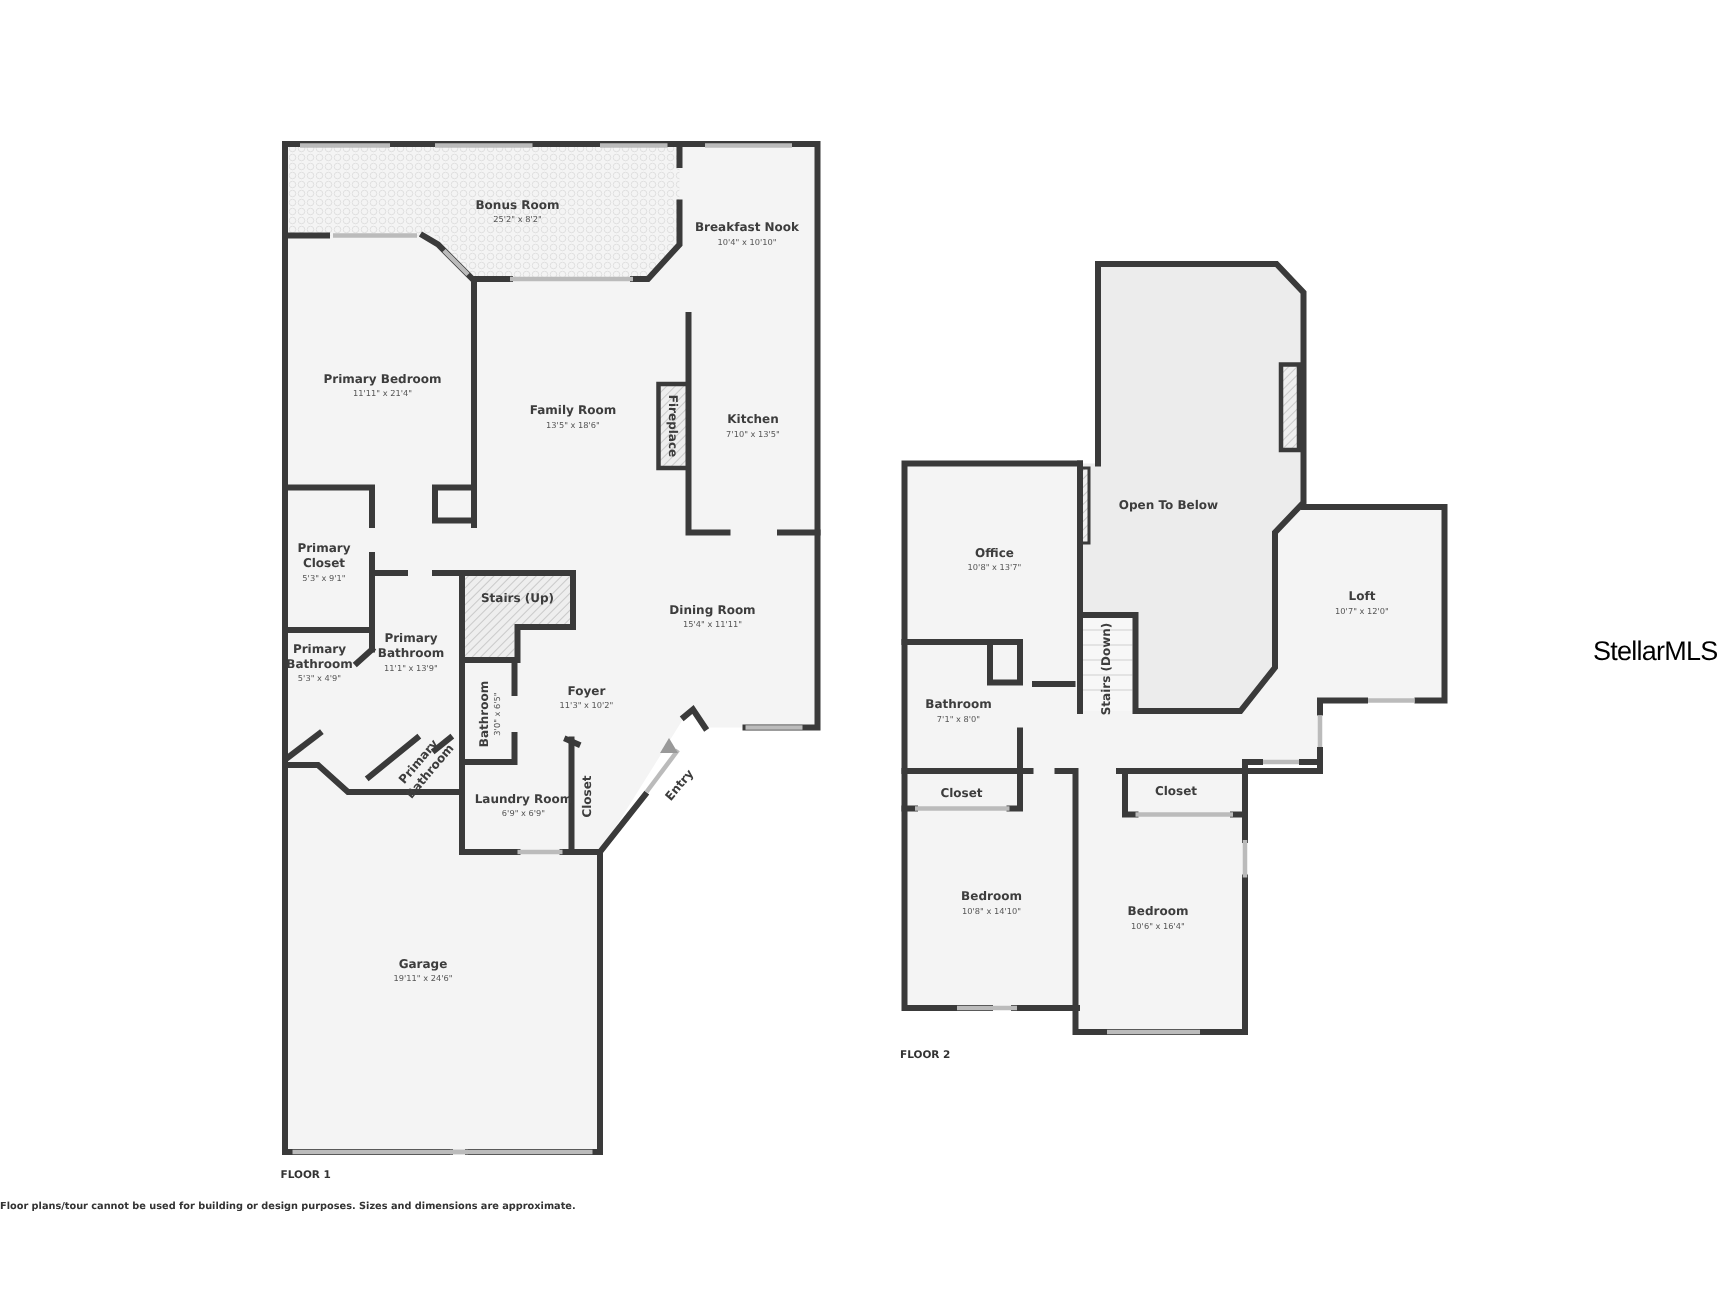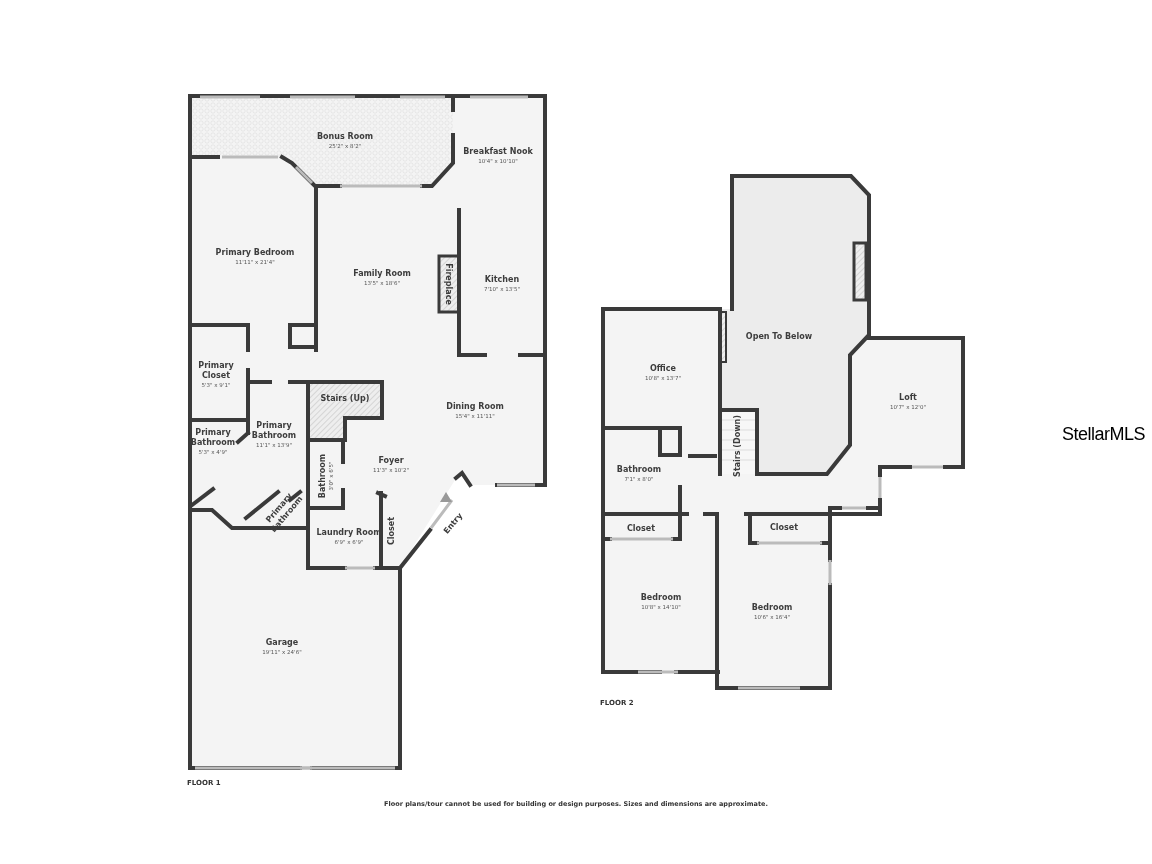--- a/index.html
+++ b/index.html
@@ -4,21 +4,21 @@
 <style>
   html, body { margin: 0; padding: 0; background: #ffffff; }
   body { width: 1152px; height: 864px; position: relative; overflow: hidden; font-family: "DejaVu Sans", sans-serif; }
   svg { position: absolute; left: 0; top: 0; }
   .wall { stroke: #3a3a3a; stroke-width: 4; fill: none; stroke-linecap: square; stroke-linejoin: miter; }
   .floor { fill: #f4f4f4; stroke: none; }
   .window { stroke: #bbbbbb; stroke-width: 3; fill: none; }
   .room-name { font-family: "DejaVu Sans", sans-serif; font-size: 8px; fill: #3d3d3d; text-anchor: middle; font-weight: 600; }
   .room-dim { font-family: "DejaVu Sans", sans-serif; font-size: 5.5px; fill: #555555; text-anchor: middle; }
   .floor-label { font-family: "DejaVu Sans", sans-serif; font-size: 7px; fill: #333333; font-weight: bold; }
-  .disclaimer { position: absolute; left: 0; width: 1152px; top: 800px; text-align: center; font-family: "DejaVu Sans", sans-serif; font-size: 6.5px; color: #333333; font-weight: 600; }
+  .disclaimer { position: absolute; left: 0; width: 1152px; top: 800px; font-family: "DejaVu Sans", sans-serif; font-size: 6.5px; color: #333333; font-weight: 600; }
   .watermark { position: absolute; left: 1062px; top: 424px; font-family: Liberation Sans, sans-serif; font-size: 18px; color: #000000; letter-spacing: -0.5px; }
 </style>
 </head>
 <body>
 
 <svg width="1152" height="864" viewBox="0 0 1152 864">
   <defs>
     <pattern id="tile" width="6" height="6" patternUnits="userSpaceOnUse">
       <rect width="6" height="6" fill="#f4f4f4"></rect>
       <circle cx="3" cy="3" r="2.2" fill="none" stroke="#dcdcdc" stroke-width="0.6"></circle>

